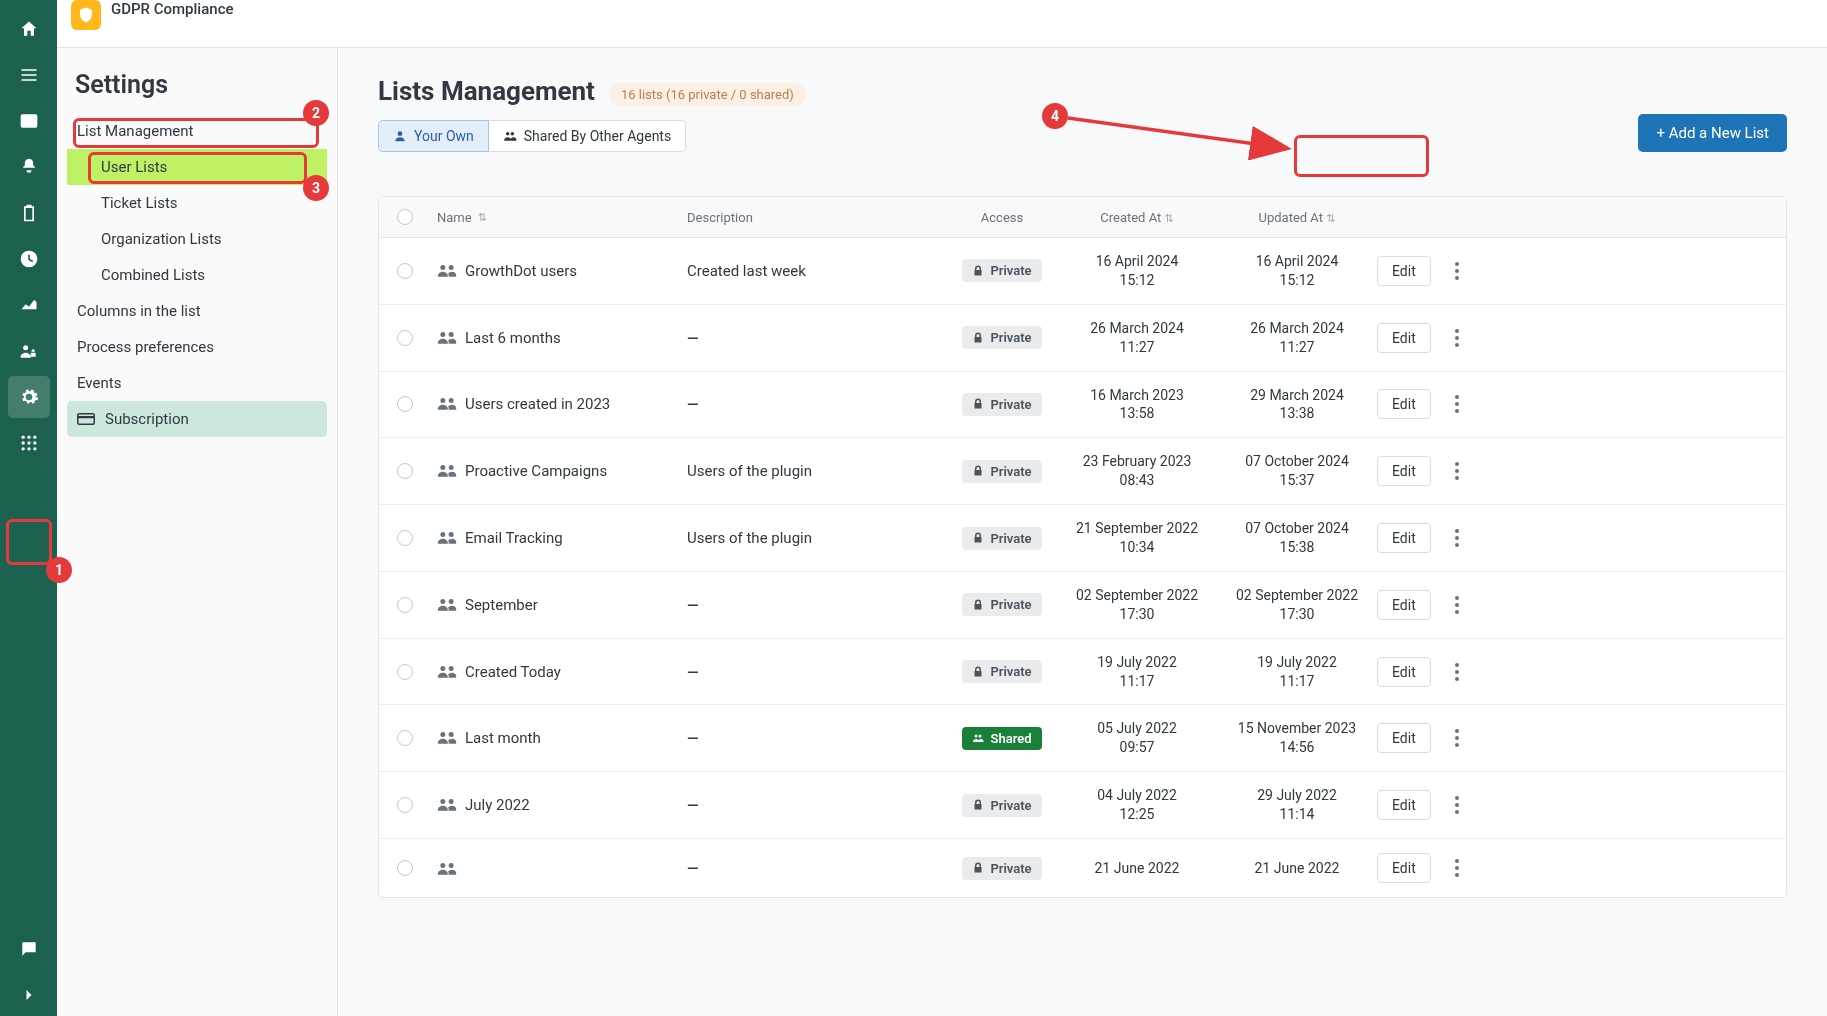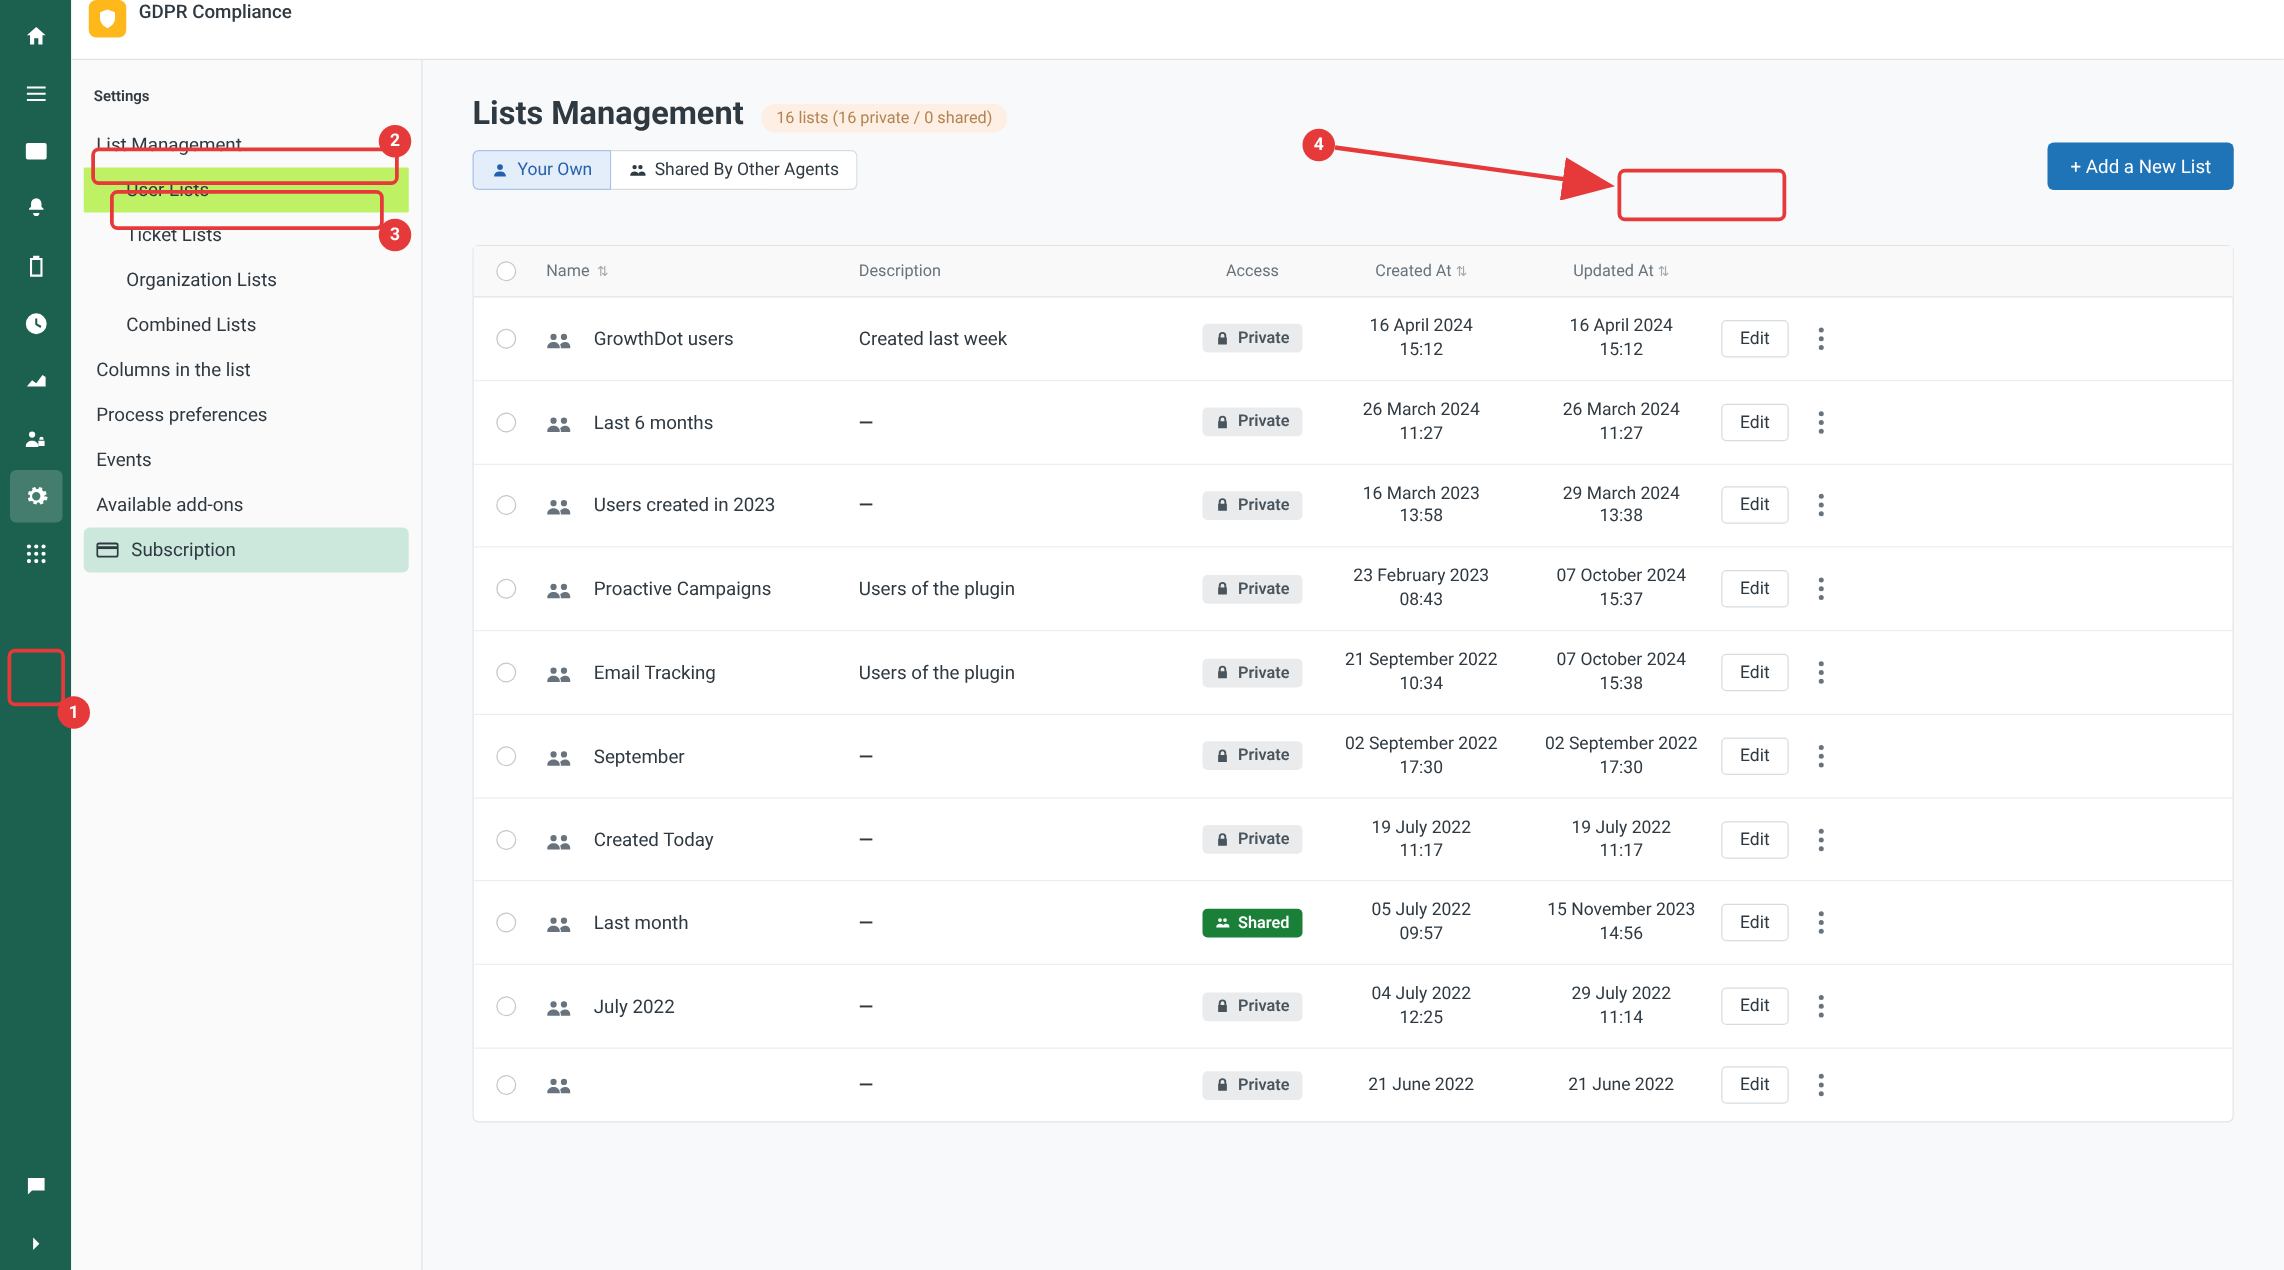--- a/index.html
+++ b/index.html
@@ -9,21 +9,21 @@
 .iconbar-item{width:42px;height:42px;display:flex;align-items:center;justify-content:center;color:#fff;border-radius:5px;cursor:pointer;position:relative}
 .iconbar-item.active{background:rgba(255,255,255,.18)}
 .iconbar-item svg{width:20px;height:20px;fill:currentColor}
 .iconbar-spacer{flex:1}
 .topbar{position:absolute;top:0;left:57px;right:0;height:48px;display:flex;padding:0 14px;background:#fff;border-bottom:1px solid #e4e4e4}
 .brand{width:30px;height:30px;background:#ffb81c;border-radius:6px;display:flex;align-items:center;justify-content:center;margin-right:10px}
 .brand svg{width:18px;height:18px;fill:#fff}
 .brand-title{font-size:15px;color:#2f3941;font-weight:500}
 .main{display:flex;flex:1;margin-top:48px}
 .settings-panel{width:281px;background:#fafafa;border-right:1px solid #e4e4e4;padding:22px 10px 0 10px}
-.settings-title{font-size:12px;font-weight:600;margin:0 8px 14px 8px}
+.settings-title{font-size:25px;font-weight:600;margin:0 8px 14px 8px}
 .nav-item{padding:9px 10px;font-size:15px;color:#2f3941;border-radius:5px;cursor:pointer;display:flex;align-items:center;gap:10px}
 .nav-item.sub{padding-left:34px}
 .nav-item.sub.active{background:#bef264;border-radius:1px}
 .nav-item.highlight{background:#cce8dc}
 .nav-icon{width:18px;height:14px;display:inline-flex;align-items:center;justify-content:center}
 .nav-icon svg{width:18px;height:14px;fill:#2f3941}
 .content{flex:1;padding:28px 40px;overflow:auto}
 .page-head{display:flex;align-items:flex-end;justify-content:space-between;margin-bottom:10px}
 .title-row{display:flex;align-items:flex-end;gap:14px}
 .page-title{font-size:26px;font-weight:700;color:#2f3941}
@@ -42,21 +42,21 @@
 .col-desc{width:260px}
 .col-access{width:110px;text-align:center}
 .col-created{width:160px;text-align:center}
 .col-updated{width:160px;text-align:center}
 .col-edit{width:70px}
 .col-more{width:28px}
 .sort-ic{font-size:11px;opacity:.6}
 .trow{display:flex;align-items:center;padding:14px 18px;border-bottom:1px solid #eee;font-size:15px}
 .trow:last-child{border-bottom:none}
 .chk{width:16px;height:16px;border:1.4px solid #c2c8cc;border-radius:50%;background:#fff}
-.name-cell{display:flex;align-items:flex-end;gap:18px}
+.name-cell{display:flex;align-items:flex-start;gap:8px}
 .users-ic{width:20px;height:16px;display:inline-block}
 .users-ic svg{width:20px;height:16px;fill:#68737d}
 .dash{color:#2f3941;font-weight:600}
 .badge{display:inline-flex;align-items:center;gap:6px;padding:4px 10px;border-radius:4px;font-size:13px;font-weight:600}
 .badge.private{background:#e9ebed;color:#49545c}
 .badge.shared{background:#1a8038;color:#fff}
 .badge svg{width:12px;height:12px;fill:currentColor}
 .date{text-align:center;font-size:14px;line-height:1.35}
 .edit-btn{border:1px solid #d8dcde;background:#fff;padding:6px 14px;border-radius:4px;font-size:14px;cursor:pointer;color:#2f3941}
 .kebab{display:flex;flex-direction:column;gap:3px;cursor:pointer;align-items:center;width:20px}
@@ -159,21 +159,20 @@
     <div class="settings-panel">
       <div class="settings-title">Settings</div>
       <div class="nav-item">List Management</div>
       <div class="nav-item sub active">User Lists</div>
       <div class="nav-item sub">Ticket Lists</div>
       <div class="nav-item sub">Organization Lists</div>
       <div class="nav-item sub">Combined Lists</div>
       <div class="nav-item">Columns in the list</div>
       <div class="nav-item">Process preferences</div>
       <div class="nav-item">Events</div>
-      <div class="nav-item">Available add-ons</div>
       <div class="nav-item highlight">
         <span class="nav-icon">
             <svg viewBox="0 0 24 16">
               <rect x="1" y="1" width="22" height="14" rx="2" fill="none" stroke="#2f3941" stroke-width="2"></rect>
               <rect x="1" y="4" width="22" height="3" fill="#2f3941"></rect>
             </svg>
           </span>
         <span>Subscription</span>
       </div>
     </div>

